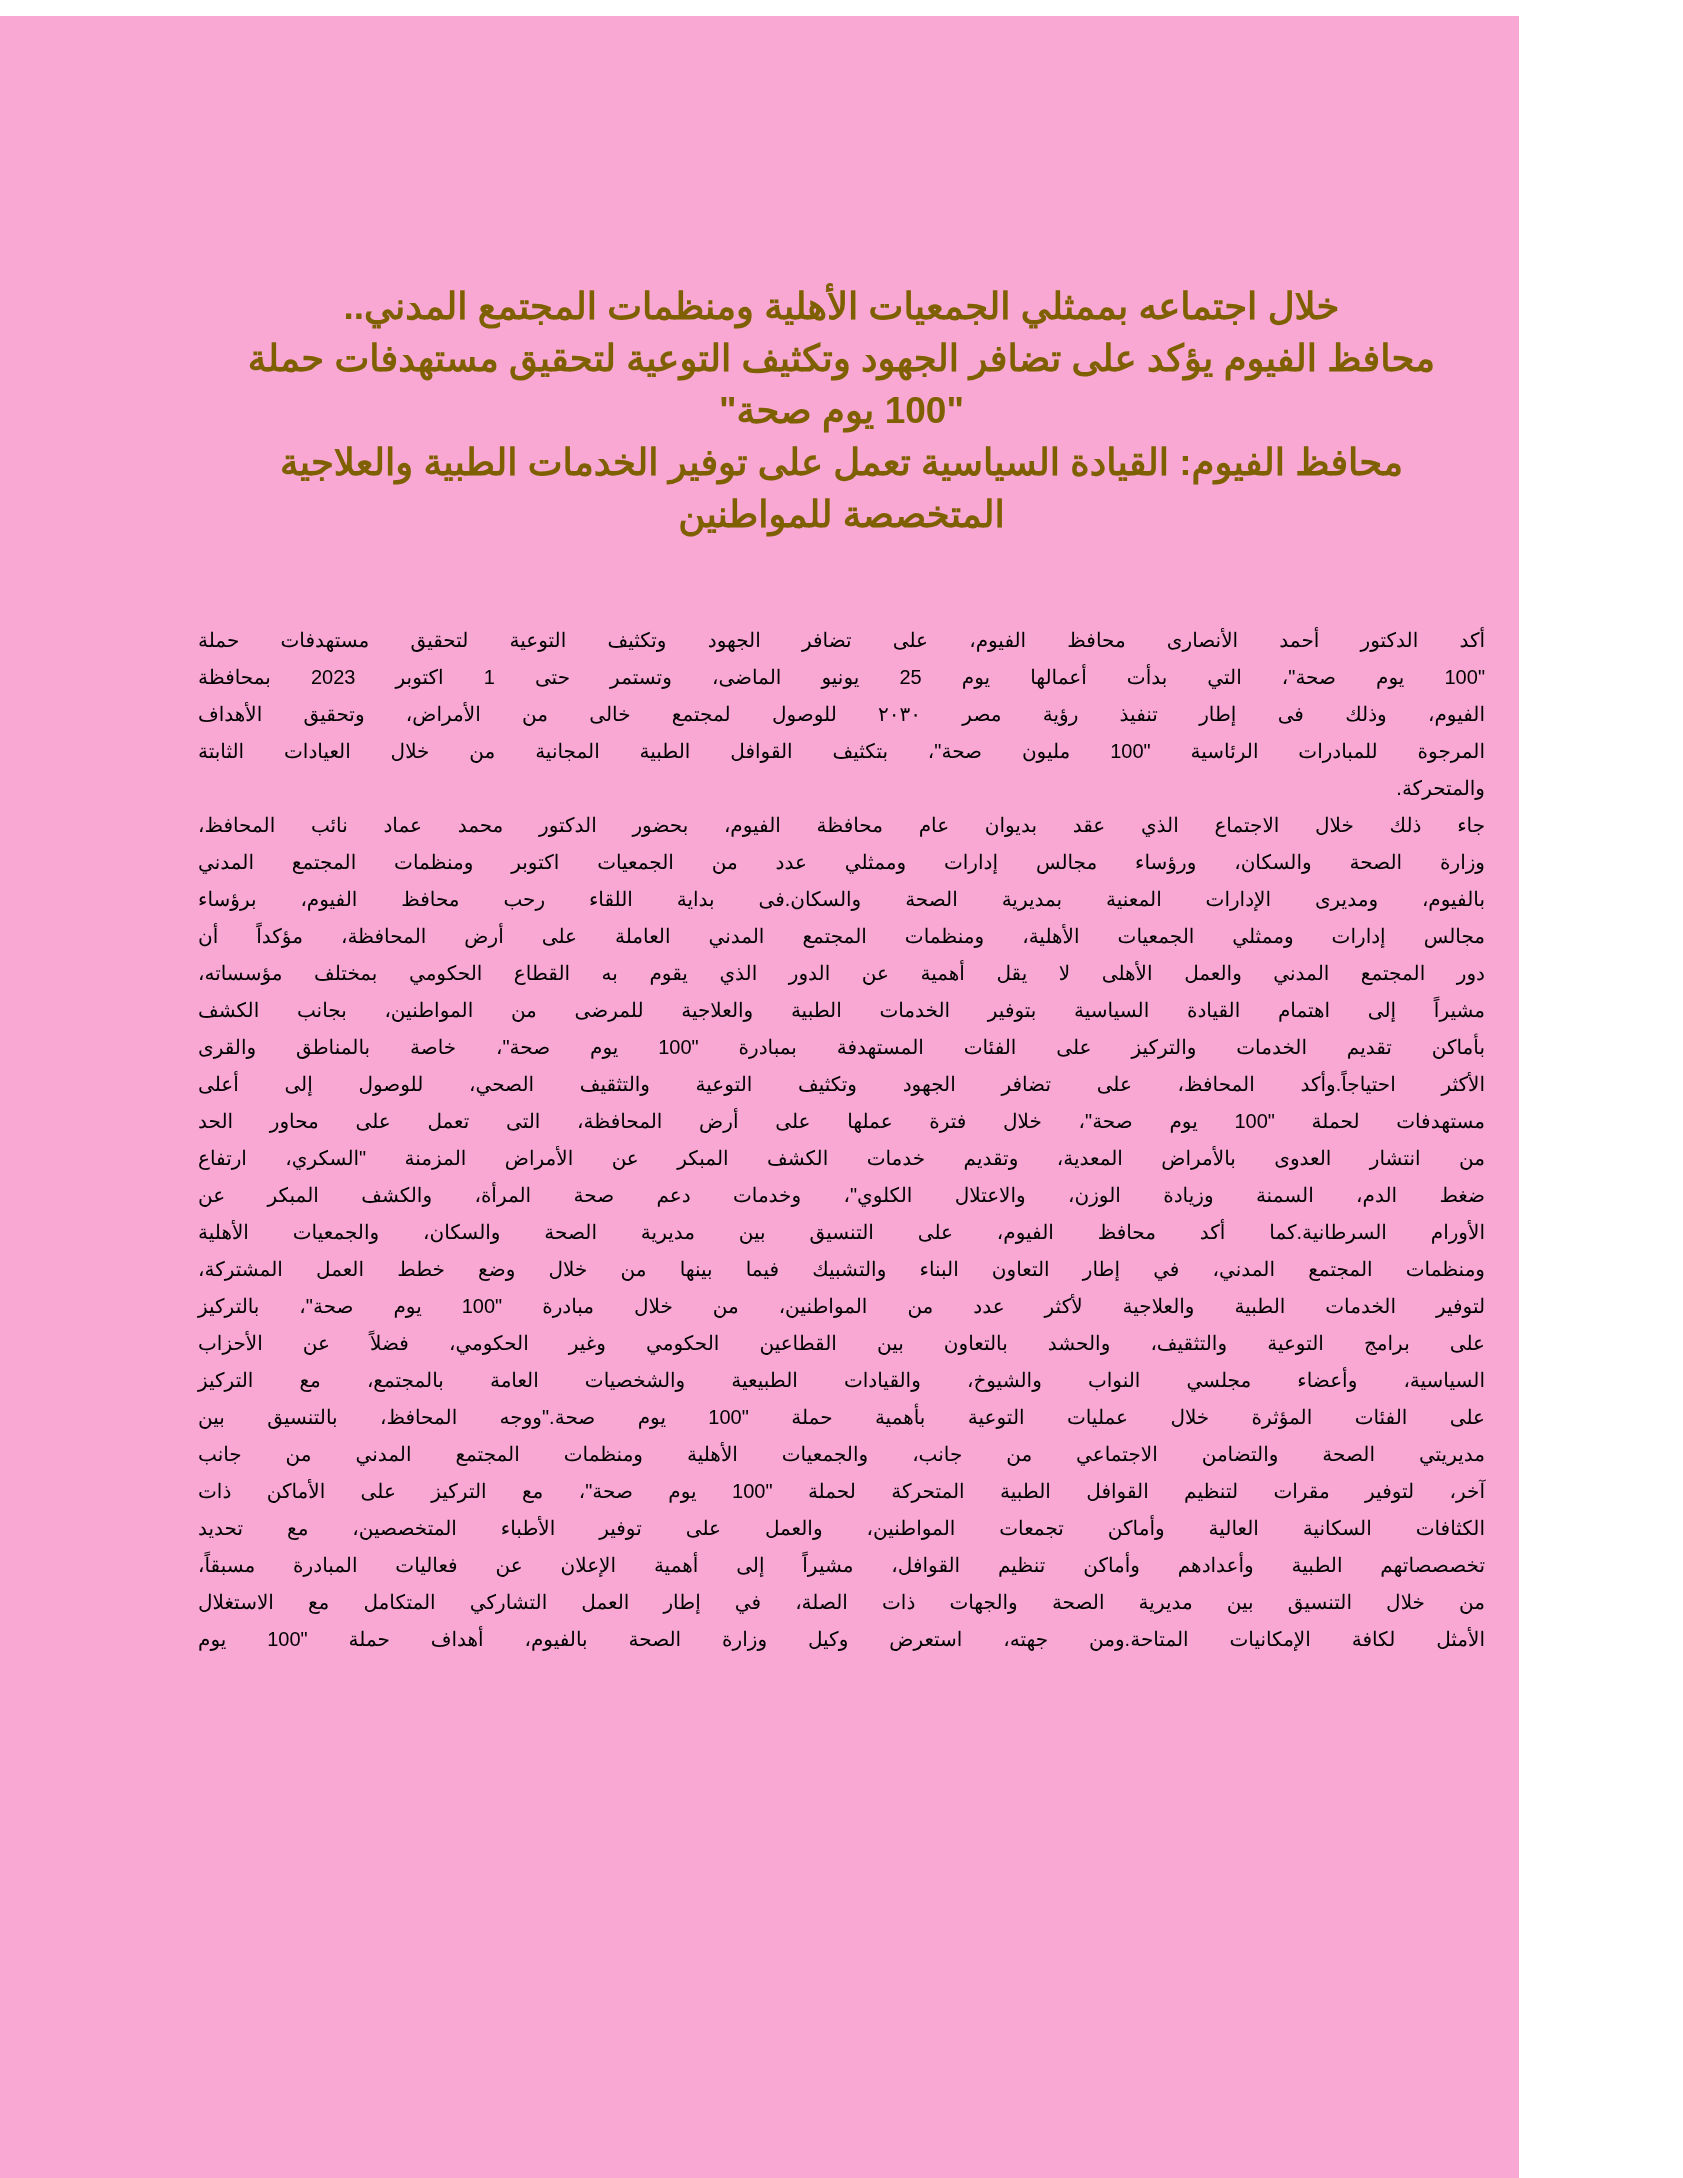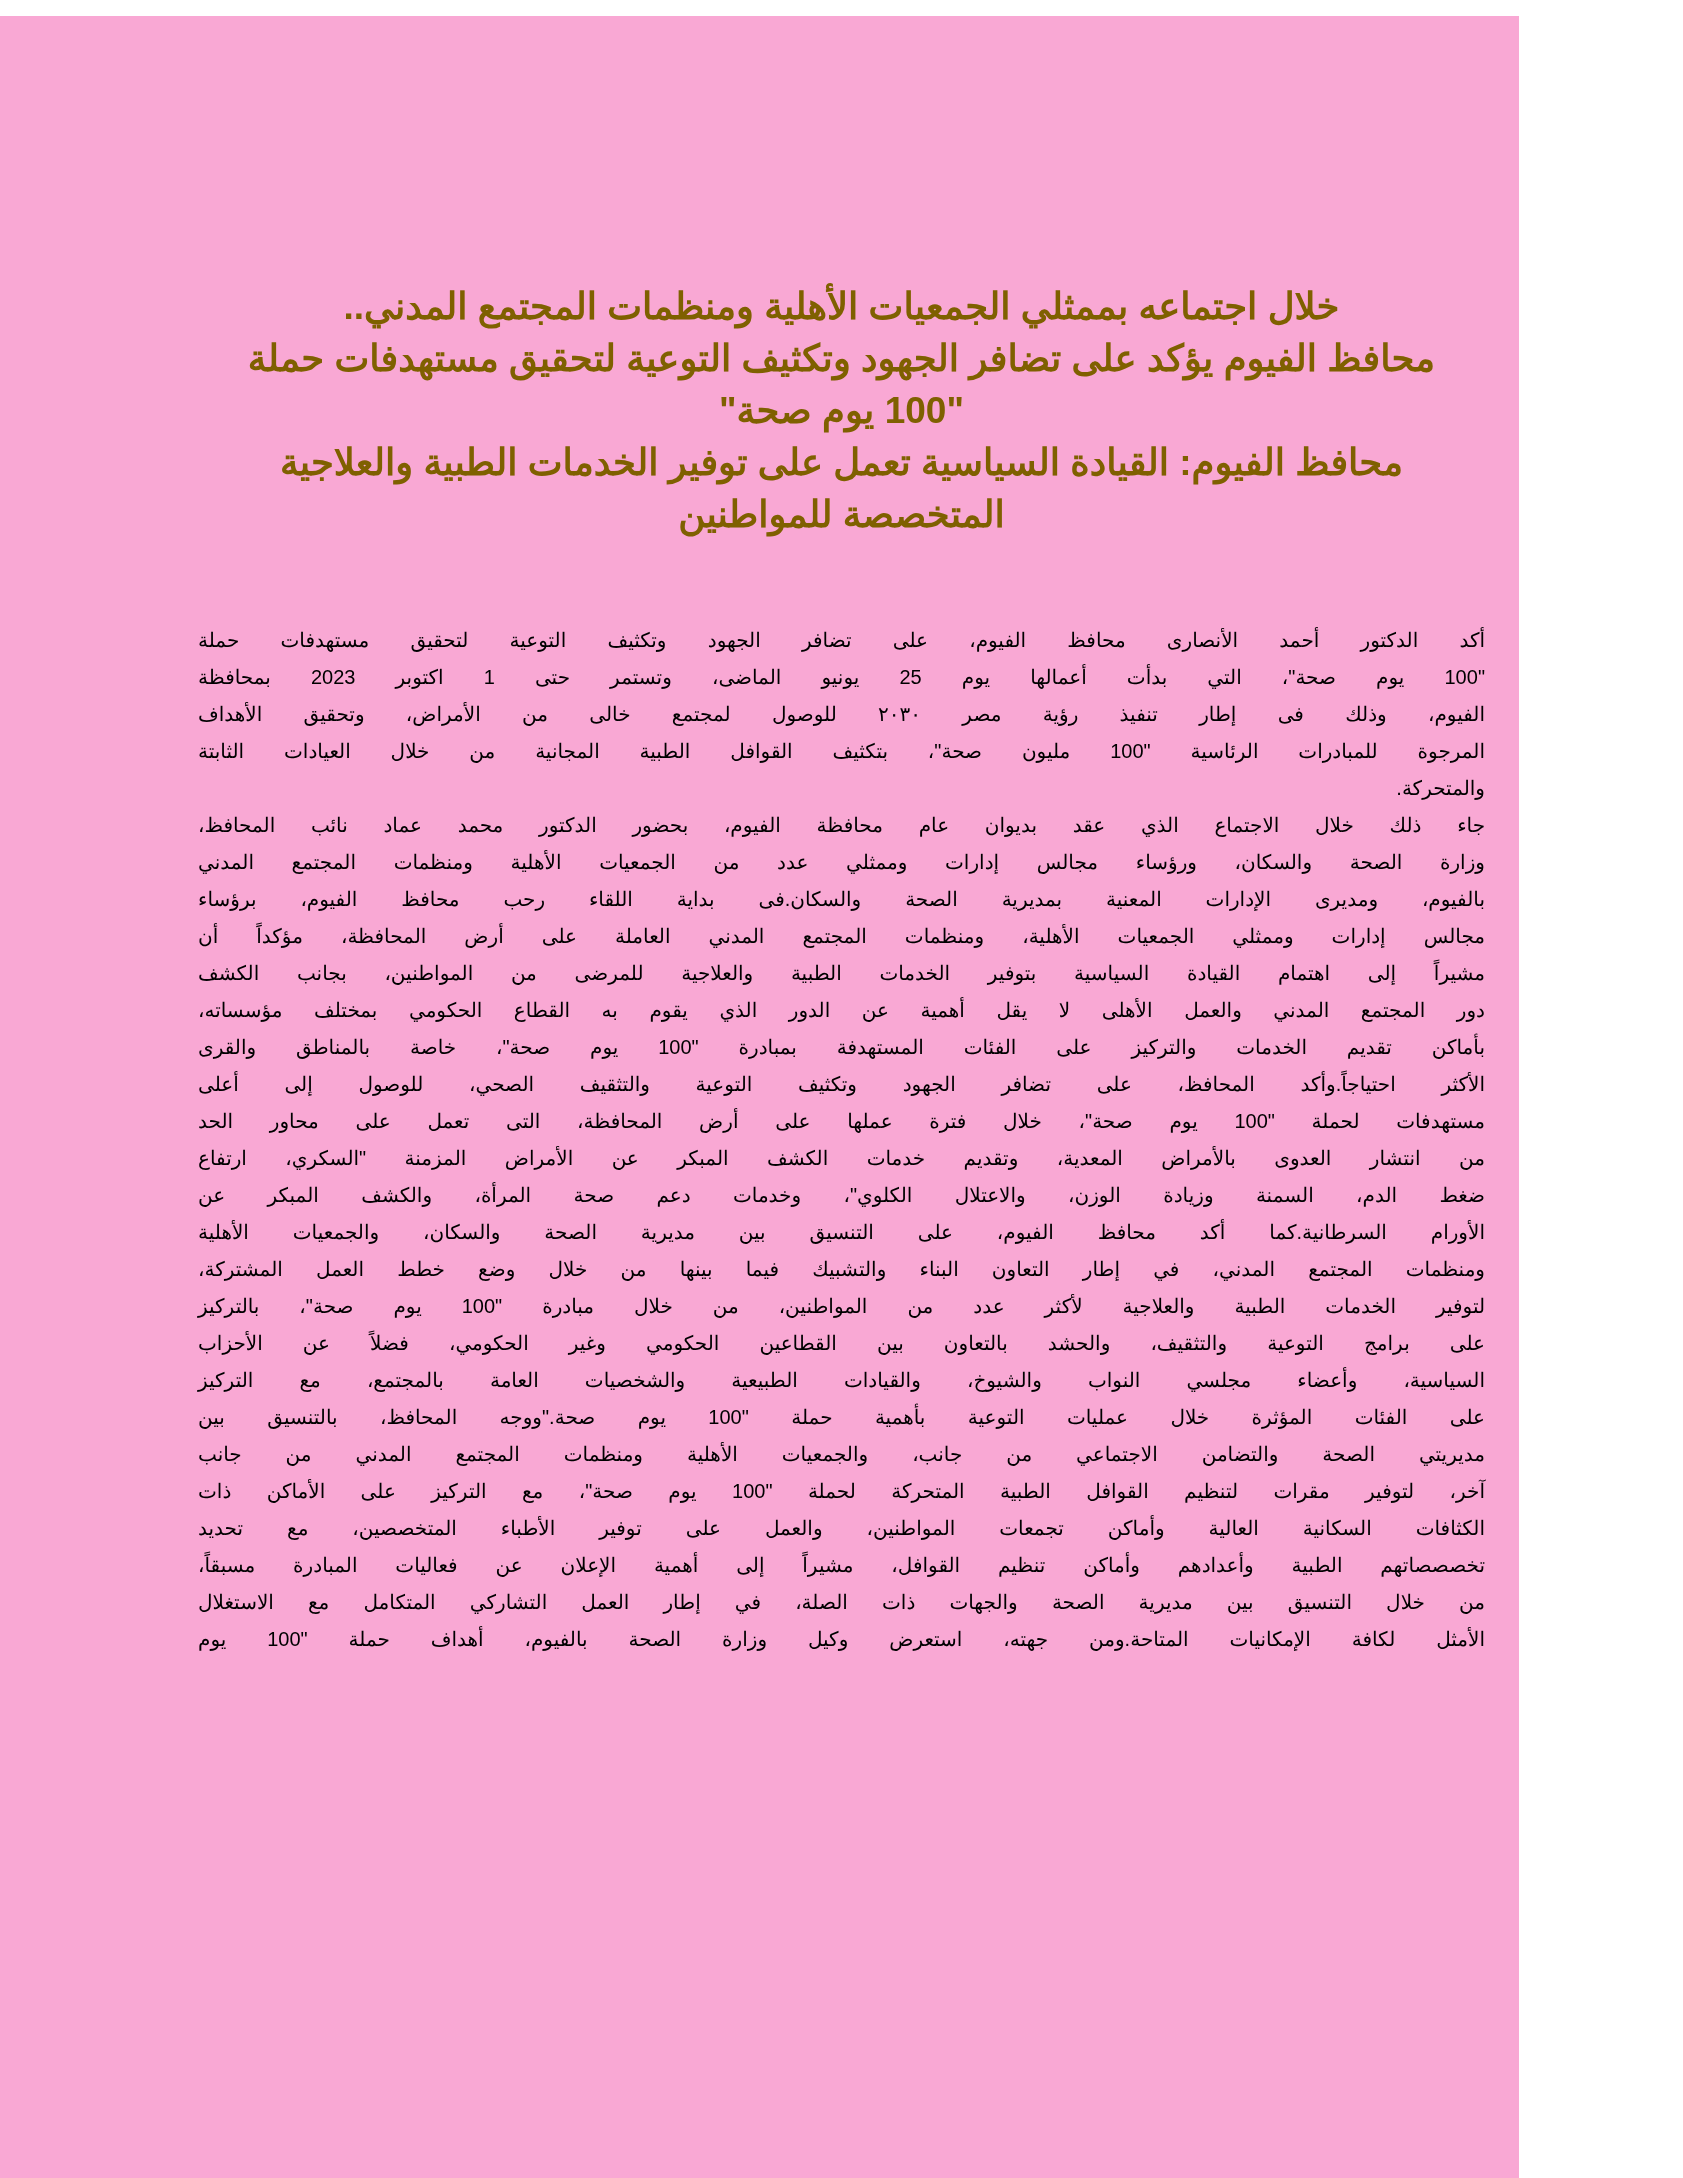--- a/index.html
+++ b/index.html
@@ -36,25 +36,25 @@
     <span class="title-line">المتخصصة للمواطنين</span>
   </div>
 
   <div class="body-block">
     <span class="body-line">أكد الدكتور أحمد الأنصارى محافظ الفيوم، على تضافر الجهود وتكثيف التوعية لتحقيق مستهدفات حملة</span>
     <span class="body-line">"100 يوم صحة"، التي بدأت أعمالها يوم 25 يونيو الماضى، وتستمر حتى 1 اكتوبر 2023 بمحافظة</span>
     <span class="body-line">الفيوم، وذلك فى إطار تنفيذ رؤية مصر ٢٠٣٠ للوصول لمجتمع خالى من الأمراض، وتحقيق الأهداف</span>
     <span class="body-line">المرجوة للمبادرات الرئاسية "100 مليون صحة"، بتكثيف القوافل الطبية المجانية من خلال العيادات الثابتة</span>
     <span class="body-line last">والمتحركة.</span>
     <span class="body-line">جاء ذلك خلال الاجتماع الذي عقد بديوان عام محافظة الفيوم، بحضور الدكتور محمد عماد نائب المحافظ،</span>
-    <span class="body-line">وزارة الصحة والسكان، ورؤساء مجالس إدارات وممثلي عدد من الجمعيات الأهلية ومنظمات المجتمع المدني</span>
+    <span class="body-line">وزارة الصحة والسكان، ورؤساء مجالس إدارات وممثلي عدد من الجمعيات اكتوبر ومنظمات المجتمع المدني</span>
     <span class="body-line">بالفيوم، ومديرى الإدارات المعنية بمديرية الصحة والسكان.فى بداية اللقاء رحب محافظ الفيوم، برؤساء</span>
     <span class="body-line">مجالس إدارات وممثلي الجمعيات الأهلية، ومنظمات المجتمع المدني العاملة على أرض المحافظة، مؤكداً أن</span>
+    <span class="body-line">دور المجتمع المدني والعمل الأهلى لا يقل أهمية عن الدور الذي يقوم به القطاع الحكومي بمختلف مؤسساته،</span>
     <span class="body-line">مشيراً إلى اهتمام القيادة السياسية بتوفير الخدمات الطبية والعلاجية للمرضى من المواطنين، بجانب الكشف</span>
-    <span class="body-line">دور المجتمع المدني والعمل الأهلى لا يقل أهمية عن الدور الذي يقوم به القطاع الحكومي بمختلف مؤسساته،</span>
     <span class="body-line">بأماكن تقديم الخدمات والتركيز على الفئات المستهدفة بمبادرة "100 يوم صحة"، خاصة بالمناطق والقرى</span>
     <span class="body-line">الأكثر احتياجاً.وأكد المحافظ، على تضافر الجهود وتكثيف التوعية والتثقيف الصحي، للوصول إلى أعلى</span>
     <span class="body-line">مستهدفات لحملة "100 يوم صحة"، خلال فترة عملها على أرض المحافظة، التى تعمل على محاور الحد</span>
     <span class="body-line">من انتشار العدوى بالأمراض المعدية، وتقديم خدمات الكشف المبكر عن الأمراض المزمنة "السكري، ارتفاع</span>
     <span class="body-line">ضغط الدم، السمنة وزيادة الوزن، والاعتلال الكلوي"، وخدمات دعم صحة المرأة، والكشف المبكر عن</span>
     <span class="body-line">الأورام السرطانية.كما أكد محافظ الفيوم، على التنسيق بين مديرية الصحة والسكان، والجمعيات الأهلية</span>
     <span class="body-line">ومنظمات المجتمع المدني، في إطار التعاون البناء والتشبيك فيما بينها من خلال وضع خطط العمل المشتركة،</span>
     <span class="body-line">لتوفير الخدمات الطبية والعلاجية لأكثر عدد من المواطنين، من خلال مبادرة "100 يوم صحة"، بالتركيز</span>
     <span class="body-line">على برامج التوعية والتثقيف، والحشد بالتعاون بين القطاعين الحكومي وغير الحكومي، فضلاً عن الأحزاب</span>
     <span class="body-line">السياسية، وأعضاء مجلسي النواب والشيوخ، والقيادات الطبيعية والشخصيات العامة بالمجتمع، مع التركيز</span>

